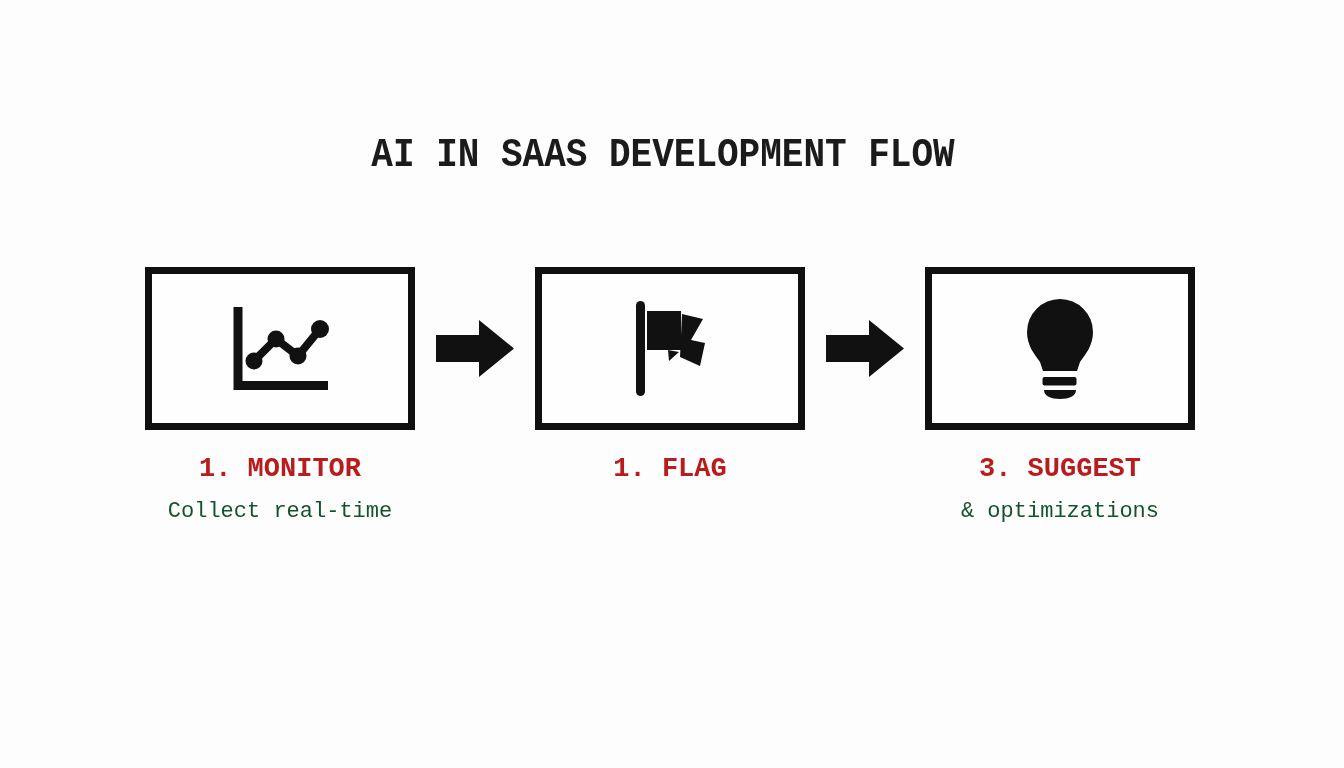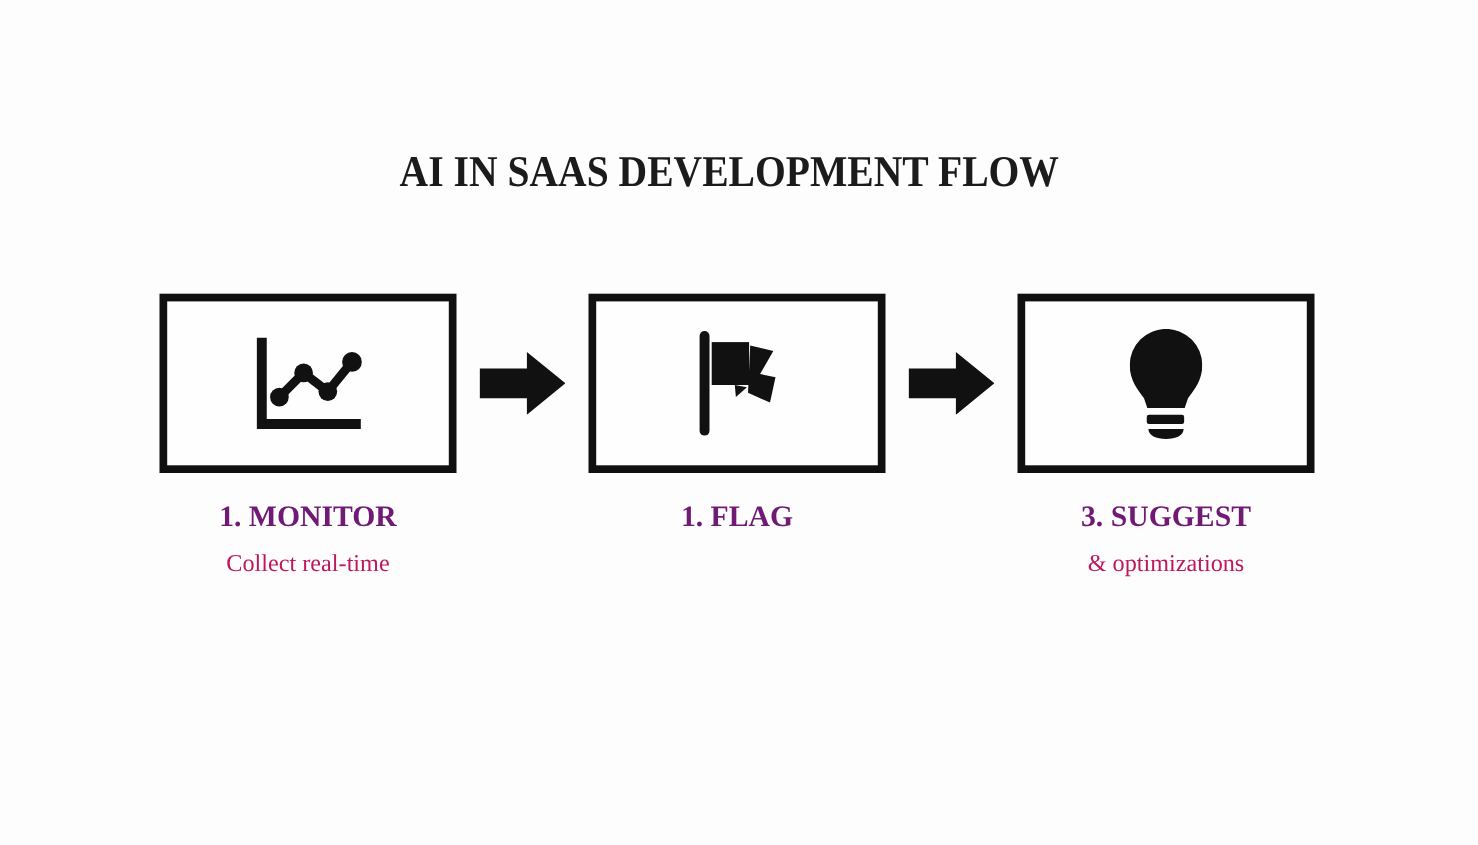--- a/index.html
+++ b/index.html
@@ -1,20 +1,20 @@
 <!DOCTYPE html>
 <html><head>
 <meta charset="utf-8">
 <style>
   html,body{margin:0;padding:0;background:#ffffff;}
   .canvas{
     position:relative;
     width:1344px;height:768px;
     background:#fdfdfd;
-    font-family:Liberation Serif, serif;
+    font-family:Liberation Mono, monospace;
     overflow:hidden;
   }
   .title{
     position:absolute;
     top:133px;left:-9px;width:1344px;
     margin:0;
     text-align:center;
     font-size:40px;line-height:46px;
     font-weight:bold;
     color:#1b1b1b;
@@ -40,28 +40,28 @@
     display:flex;align-items:center;justify-content:center;
   }
   .arrow-cell{
     width:120px;height:163px;
     display:flex;align-items:center;justify-content:center;
   }
   .step-heading{
     margin-top:24px;
     font-size:27px;line-height:31px;
     font-weight:bold;
-    color:#701a75;
+    color:#b91c1c;
     text-align:right;
     white-space:nowrap;
   }
   .step-desc{
     margin-top:12px;
     font-size:22px;line-height:30px;
-    color:#be185d;
+    color:#14532d;
     text-align:center;
   }
   .icon{display:block;}
 </style>
 </head>
 <body>
 
 <div class="canvas">
 
   <h1 class="title">AI IN SAAS DEVELOPMENT FLOW</h1>

